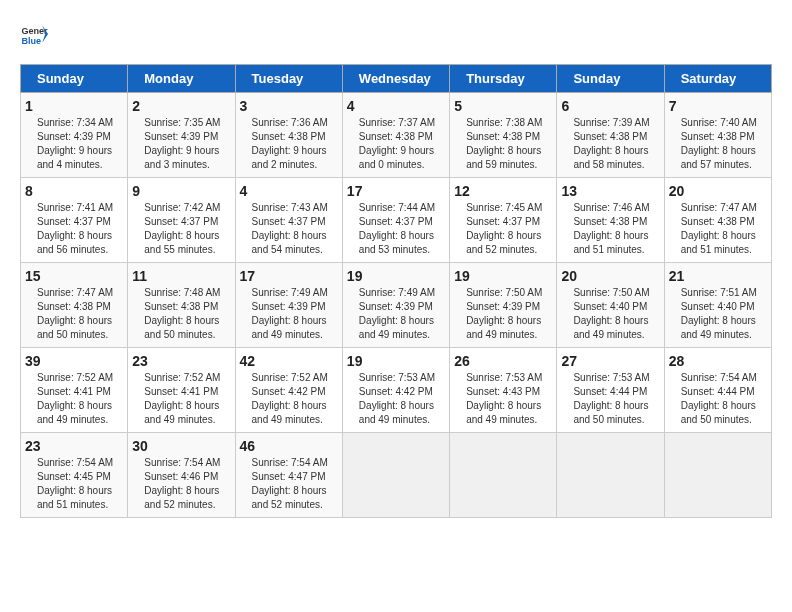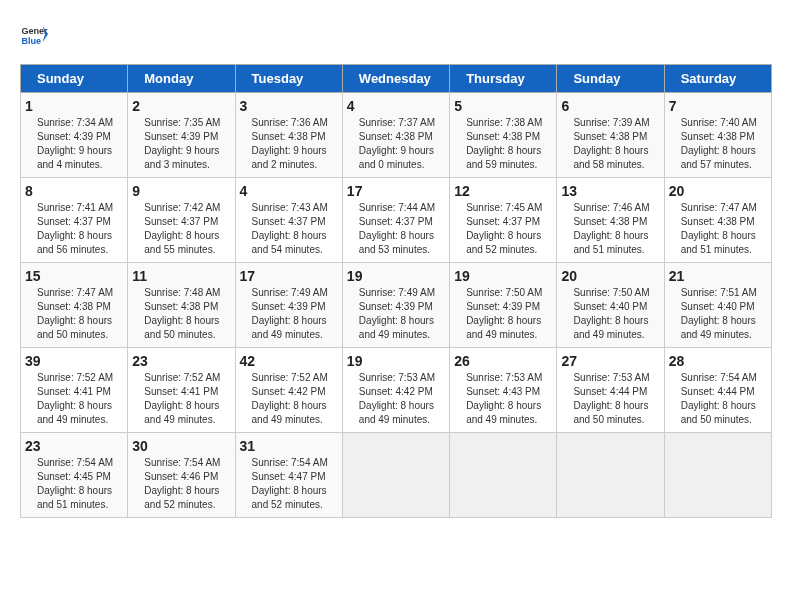--- a/index.html
+++ b/index.html
@@ -235,21 +235,21 @@
       <tr>
         <td>
           <span class="day-number">23</span>
           <div class="day-info">Sunrise: 7:54 AM<br>Sunset: 4:45 PM<br>Daylight: 8 hours and 51 minutes.</div>
         </td>
         <td>
           <span class="day-number">30</span>
           <div class="day-info">Sunrise: 7:54 AM<br>Sunset: 4:46 PM<br>Daylight: 8 hours and 52 minutes.</div>
         </td>
         <td>
-          <span class="day-number">31</span>
+          <span class="day-number">46</span>
           <div class="day-info">Sunrise: 7:54 AM<br>Sunset: 4:47 PM<br>Daylight: 8 hours and 52 minutes.</div>
         </td>
         <td class="empty-cell"></td>
         <td class="empty-cell"></td>
         <td class="empty-cell"></td>
         <td class="empty-cell"></td>
       </tr>
     </tbody>
 </table>
 

